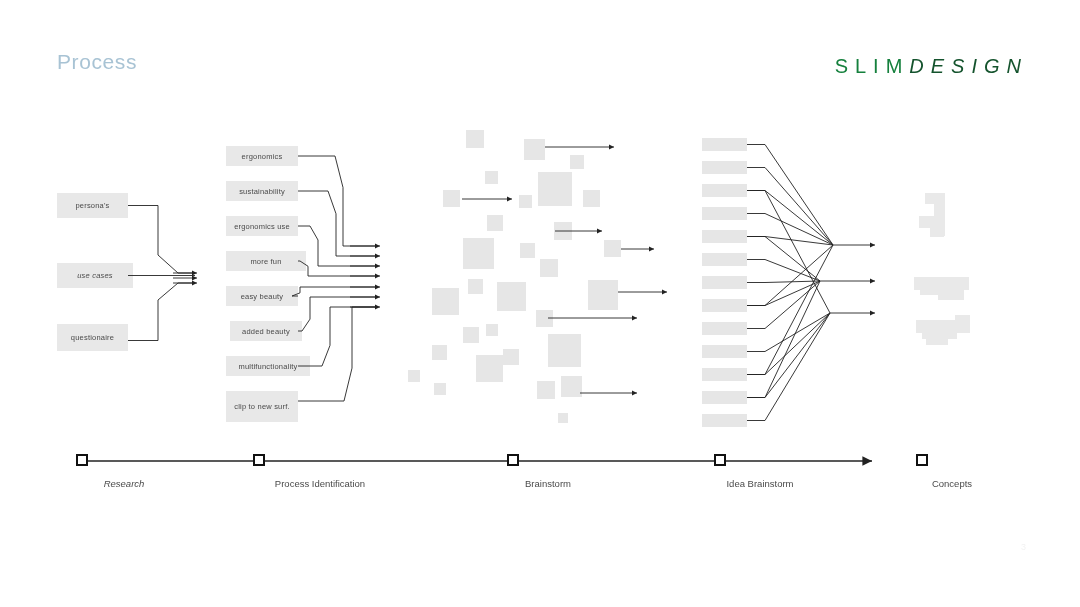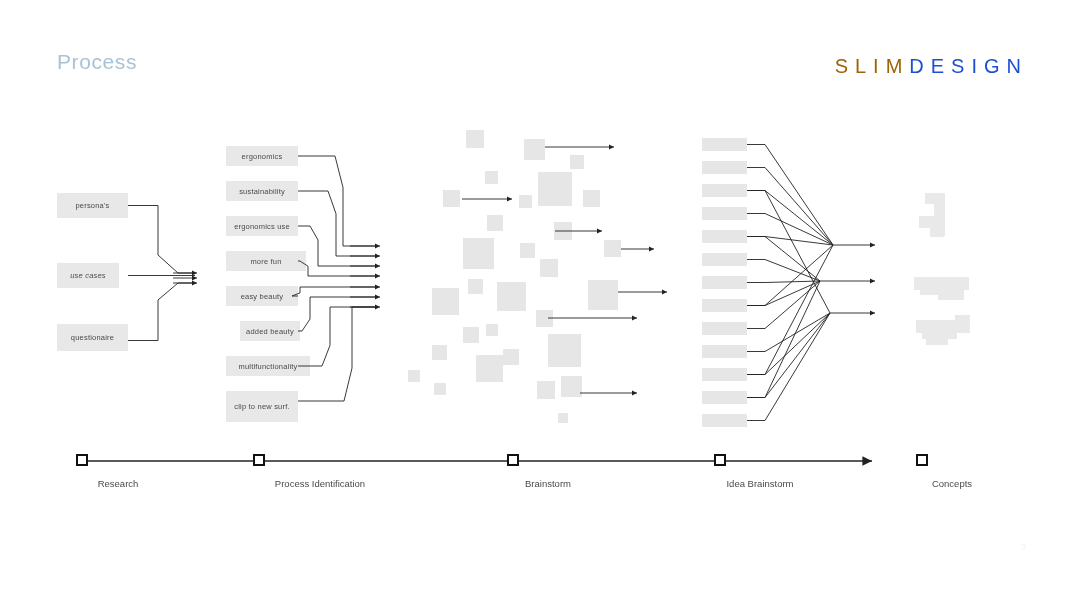--- a/index.html
+++ b/index.html
@@ -13,22 +13,22 @@
   
   #slide-title {
     position:absolute; left:57px; top:50px;
     font-size:21px; font-weight:400;
     color:#a8c3d4; letter-spacing:0.6px;
   }
   #brand-logo {
     position:absolute; right:52px; top:55px;
     font-size:20px; font-weight:300; white-space:nowrap;
   }
-  #brand-logo .slim { color:#a16207; letter-spacing:7px; }
-  #brand-logo .design { color:#1d4ed8; letter-spacing:7px; }
+  #brand-logo .slim { color:#15803d; letter-spacing:7px; }
+  #brand-logo .design { color:#14532d; letter-spacing:7px;font-style:italic; }
 
   
   .gbox {
     position:absolute; background:#e8e8e8;
     display:flex; align-items:center; justify-content:center;
     font-size:7.5px; color:#4a4a4a; letter-spacing:0.2px;
     white-space:nowrap;
   }
   .sqr { position:absolute; background:#e6e6e6; }
   .bar { position:absolute; background:#e6e6e6; }
@@ -55,30 +55,30 @@
 </head>
 <body>
 
 <div id="slide-title">Process</div>
 <div id="brand-logo">
   <span class="slim">SLIM</span><span class="design">DESIGN</span>
 </div>
 
 <div id="layer-research">
     <div class="gbox" style="left: 57px; top: 193px; width: 71px; height: 25px;">persona's</div>
-    <div class="gbox" style="left: 57px; top: 263px; width: 62px; height: 25px; font-style: italic;">use cases</div>
+    <div class="gbox" style="left: 57px; top: 263px; width: 76px; height: 25px; font-style: italic;">use cases</div>
     <div class="gbox" style="left: 57px; top: 324px; width: 71px; height: 27px;">questionaire</div>
   </div>
 <div id="layer-problem">
     <div class="gbox" style="left: 226px; top: 146px; width: 72px; height: 20px;">ergonomics</div>
     <div class="gbox" style="left: 226px; top: 181px; width: 72px; height: 20px;">sustainability</div>
     <div class="gbox" style="left: 226px; top: 216px; width: 72px; height: 20px;">ergonomics use</div>
     <div class="gbox" style="left: 226px; top: 251px; width: 80px; height: 20px;">more fun</div>
     <div class="gbox" style="left: 226px; top: 286px; width: 72px; height: 20px;">easy beauty</div>
-    <div class="gbox" style="left: 240px; top: 321px; width: 60px; height: 20px;">added beauty</div>
+    <div class="gbox" style="left: 230px; top: 321px; width: 72px; height: 20px;">added beauty</div>
     <div class="gbox" style="left: 226px; top: 356px; width: 84px; height: 20px;">multifunctionality</div>
     <div class="gbox" style="left: 226px; top: 391px; width: 72px; height: 31px;">clip to new surf.</div>
   </div>
 <div id="layer-brainstorm">
     <div class="sqr" style="left: 466px; top: 130px; width: 18px; height: 18px;"></div>
     <div class="sqr" style="left: 524px; top: 139px; width: 21px; height: 21px;"></div>
     <div class="sqr" style="left: 570px; top: 155px; width: 14px; height: 14px;"></div>
     <div class="sqr" style="left: 485px; top: 171px; width: 13px; height: 13px;"></div>
     <div class="sqr" style="left: 443px; top: 190px; width: 17px; height: 17px;"></div>
     <div class="sqr" style="left: 538px; top: 172px; width: 34px; height: 34px;"></div>
@@ -191,21 +191,21 @@
       <path d="M747,397.5 H765 L820,281"></path>
       <path d="M833,245 H875" marker-end="url(#ah)"></path>
       <path d="M820,281 H875" marker-end="url(#ah)"></path>
       <path d="M830,313 H875" marker-end="url(#ah)"></path>
       <path d="M82,461 H872" marker-end="url(#ah)" stroke-width="1.6"></path>
     </g>
 </svg>
 
 <div id="layer-timeline">
     <div class="tl-marker" style="left: 76px; top: 454px;"></div>
-    <div class="tl-label" style="left: 118px; top: 478px;">Research</div>
+    <div class="tl-label" style="left: 124px; top: 478px; font-style: italic;">Research</div>
     <div class="tl-marker" style="left: 253px; top: 454px;"></div>
     <div class="tl-label" style="left: 320px; top: 478px;">Process Identification</div>
     <div class="tl-marker" style="left: 507px; top: 454px;"></div>
     <div class="tl-label" style="left: 548px; top: 478px;">Brainstorm</div>
     <div class="tl-marker" style="left: 714px; top: 454px;"></div>
     <div class="tl-label" style="left: 760px; top: 478px;">Idea Brainstorm</div>
     <div class="tl-marker" style="left: 916px; top: 454px;"></div>
     <div class="tl-label" style="left: 952px; top: 478px;">Concepts</div>
   </div>
 

